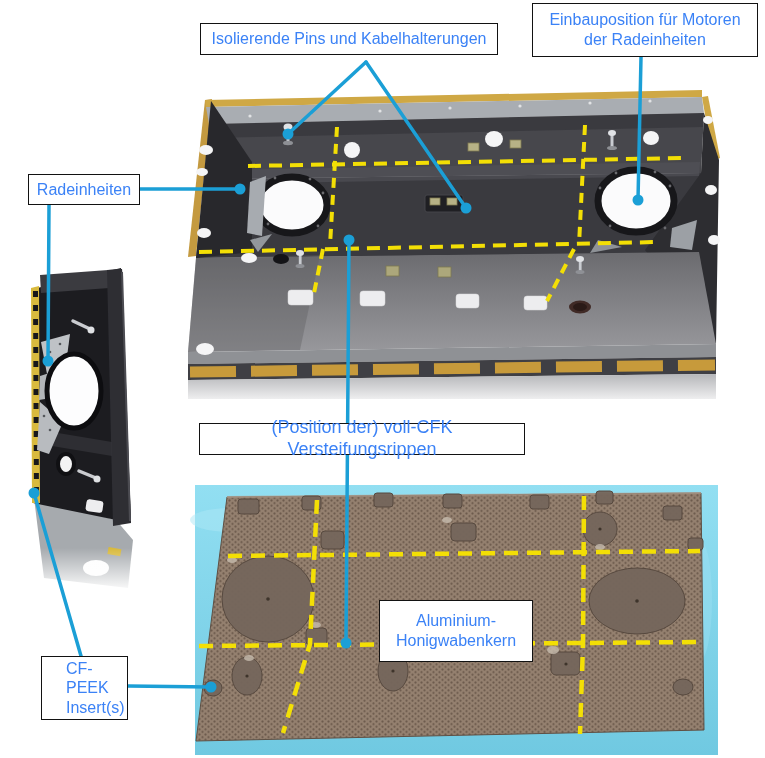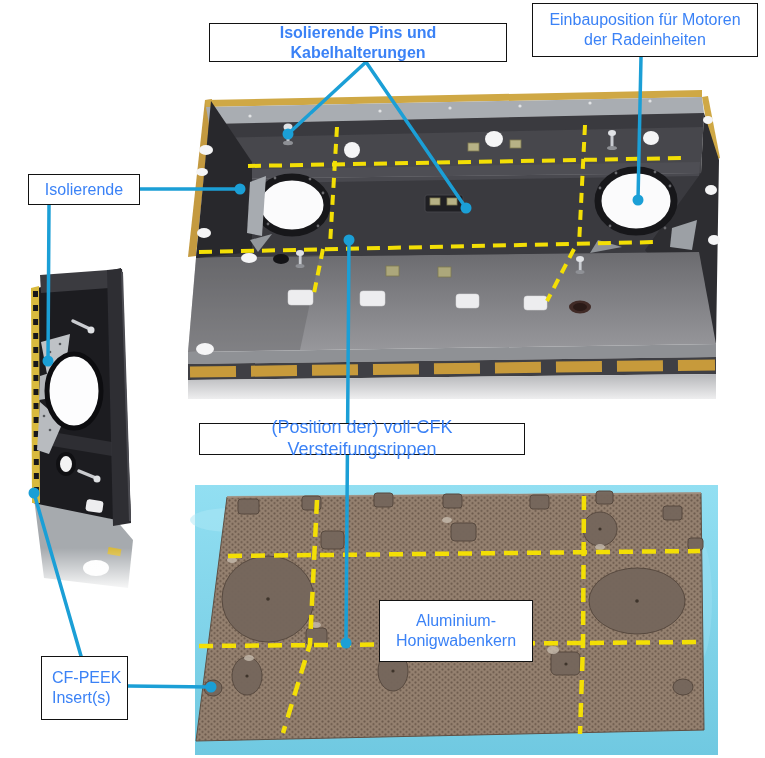--- a/index.html
+++ b/index.html
@@ -2,27 +2,27 @@
 <html><head>
 <meta charset="utf-8">
 <style>
   html,body{margin:0;padding:0;background:#fff;}
   #canvas{position:relative;width:765px;height:758px;background:#fff;overflow:hidden;
           font-family:"Liberation Sans",sans-serif;}
   #art{position:absolute;left:0;top:0;}
   .callout{position:absolute;box-sizing:border-box;background:#fff;border:1.5px solid #121212;
            color:#3b82f6;font-size:16px;line-height:1.22;display:flex;align-items:center;
            justify-content:center;text-align:center;white-space:pre-line;z-index:5;}
-  #c-pins{left:209px;top:23px;width:298px;height:39px;font-weight:bold;}
+  #c-pins{left:200px;top:23px;width:298px;height:32px;}
   #c-motor{left:532px;top:3px;width:226px;height:54px;}
   #c-titan{left:28px;top:174px;width:112px;height:31px;}
   #c-ribs{left:199px;top:423px;width:326px;height:32px;font-size:18px;}
   #c-honey{left:379px;top:600px;width:154px;height:62px;}
   #c-peek{left:41px;top:656px;width:87px;height:64px;justify-content:flex-start;
-          text-align:left;padding-left:10px;}
+          text-align:left;padding-left:24px;}
 </style>
 </head>
 <body>
 
 <div id="canvas">
 
 <svg id="art" width="765" height="758" viewBox="0 0 765 758">
   <defs>
     <linearGradient id="fg" x1="0" y1="0" x2="0" y2="1">
       <stop offset="0" stop-color="#6b6b6f"></stop>
@@ -277,20 +277,20 @@
         <circle cx="349" cy="240" r="5.5"></circle>
     <circle cx="346" cy="643" r="5.5"></circle>
         <circle cx="34" cy="493" r="5.5"></circle>
     <circle cx="211" cy="687" r="5.5"></circle>
   </g>
 </svg>
 
 <div class="callout" id="c-pins">Isolierende Pins und Kabelhalterungen</div>
 <div class="callout" id="c-motor">Einbauposition für Motoren
 der Radeinheiten</div>
-<div class="callout" id="c-titan">Isolierende</div>
+<div class="callout" id="c-titan">Radeinheiten</div>
 <div class="callout" id="c-ribs">(Position der) voll-CFK Versteifungsrippen</div>
 <div class="callout" id="c-honey">Aluminium-
 Honigwabenkern</div>
 <div class="callout" id="c-peek">CF-PEEK
 Insert(s)</div>
 
 </div>
 
 </body></html>

